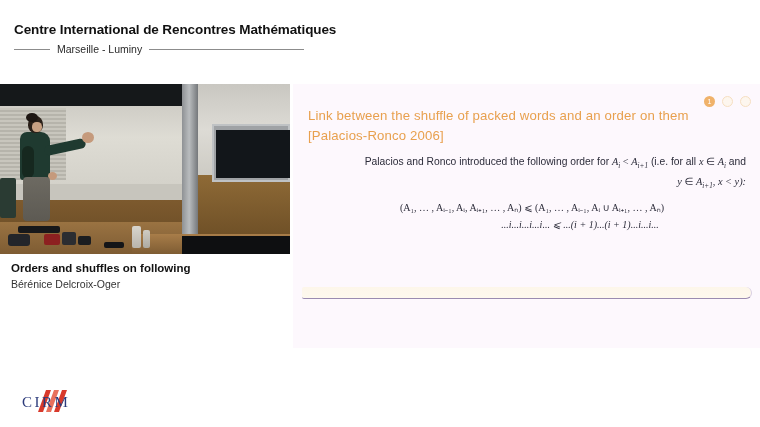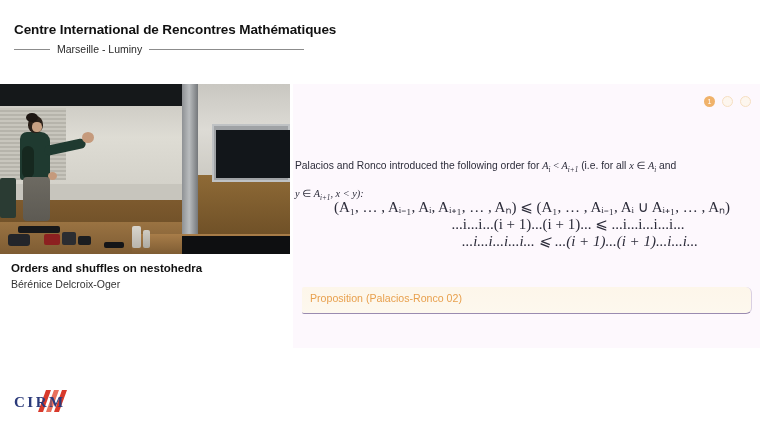--- a/index.html
+++ b/index.html
@@ -266,24 +266,24 @@
   }
 
   
   #cirm-logo {
     position: absolute;
     left: 14px; top: 390px;
     width: 120px; height: 26px;
   }
   #cirm-text {
     position: absolute;
-    left: 0; top: 4px;
+    left: 8px; top: 4px;
     font-family: "Liberation Serif", serif;
     font-size: 15px;
-    font-weight: bold;
+    font-weight: normal;
     letter-spacing: 2.5px;
     color: #2b3a7a;
   }
   .cirm-stripe {
     position: absolute;
     top: 0;
     width: 5px; height: 22px;
     background: #d8392b;
     transform: skewX(-20deg);
   }
@@ -325,39 +325,40 @@
     position: absolute;
     left: 15px; top: 22px;
     width: 420px;
     font-size: 13.2px;
     line-height: 20px;
     color: #e8a04e;
     letter-spacing: 0.15px;
   }
   #slide-body {
     position: absolute;
-    left: 2px; top: 70px;
+    left: 13px; top: 70px;
     width: 440px;
     font-size: 10.3px;
-    line-height: 24px;
+    line-height: 16px;
     color: #2c2c3a;
+    text-align: right;
   }
   .mathvar {
     font-family: "Liberation Serif", serif;
     font-style: italic;
   }
   .mathup { font-family: "Liberation Serif", serif; font-style: normal; }
   sub { font-size: 7.2px; }
 
   #equations {
     position: absolute;
     left: 15px; top: 115px;
     width: 440px;
     font-family: "Liberation Serif", serif;
-    font-size: 15px;
+    font-size: 10px;
     line-height: 17px;
     color: #2c2c3a;
   }
   .eq-line { text-align: center; white-space: nowrap; }
   .eq-indent-a { padding-left: 8px; }
   .eq-indent-b { padding-left: 80px; }
   .eq-indent-c { padding-left: 0px; }
   .eq-indent-d { padding-left: 104px; font-style: italic; }
 
   
@@ -428,47 +429,49 @@
     <div class="v-obj2"></div>
     <div class="v-obj3"></div>
     <div class="v-obj4"></div>
     <div class="v-bottle"></div>
     <div class="v-bottle2"></div>
     <div class="v-phone"></div>
   </div>
 </div>
 
 <div id="meta-panel">
-  <div id="talk-title">Orders and shuffles on nestohedra</div>
+  <div id="talk-title">Orders and shuffles on following</div>
   <div id="talk-speaker">Bérénice Delcroix-Oger</div>
 </div>
 
 <div id="cirm-logo">
   <div class="cirm-stripe" id="stripe1"></div>
   <div class="cirm-stripe" id="stripe2"></div>
   <div class="cirm-stripe" id="stripe3"></div>
   <div id="cirm-text">CIRM</div>
 </div>
 
 <div id="slide-panel">
 
   <div id="slide-dots">
     <div class="dot active">1</div>
     <div class="dot inactive">2</div>
     <div class="dot inactive">3</div>
   </div>
 
+  <div id="slide-title">
+    <div>Link between the shuffle of packed words and an order on them</div>
+    <div>[Palacios-Ronco 2006]</div>
+  </div>
 
   <div id="slide-body">
     <span>Palacios and Ronco introduced the following order for </span><span class="mathvar">A</span><sub class="mathvar">i</sub><span class="mathup"> &lt; </span><span class="mathvar">A</span><sub class="mathvar">i+1</sub><span> (i.e. for all </span><span class="mathvar">x</span><span class="mathup"> ∈ </span><span class="mathvar">A</span><sub class="mathvar">i</sub><span> and</span><br><span class="mathvar">y</span><span class="mathup"> ∈ </span><span class="mathvar">A</span><sub class="mathvar">i+1</sub><span class="mathvar">, x &lt; y):</span>
   </div>
 
   <div id="equations">
     <div class="eq-line eq-indent-a">(A₁, … , Aᵢ₋₁, Aᵢ, Aᵢ₊₁, … , Aₙ) ⩽ (A₁, … , Aᵢ₋₁, Aᵢ ∪ Aᵢ₊₁, … , Aₙ)</div>
-    <div class="eq-line eq-indent-b">...i...i...(i + 1)...(i + 1)... ⩽ ...i...i...i...i...</div>
     <div class="eq-line eq-indent-d">...i...i...i...i... ⩽ ...(i + 1)...(i + 1)...i...i...</div>
   </div>
 
   <div id="prop-block">
-    <div id="prop-title">Proposition (Palacios-Ronco 02)</div>
   </div>
 
 </div>
 
 </body></html>

